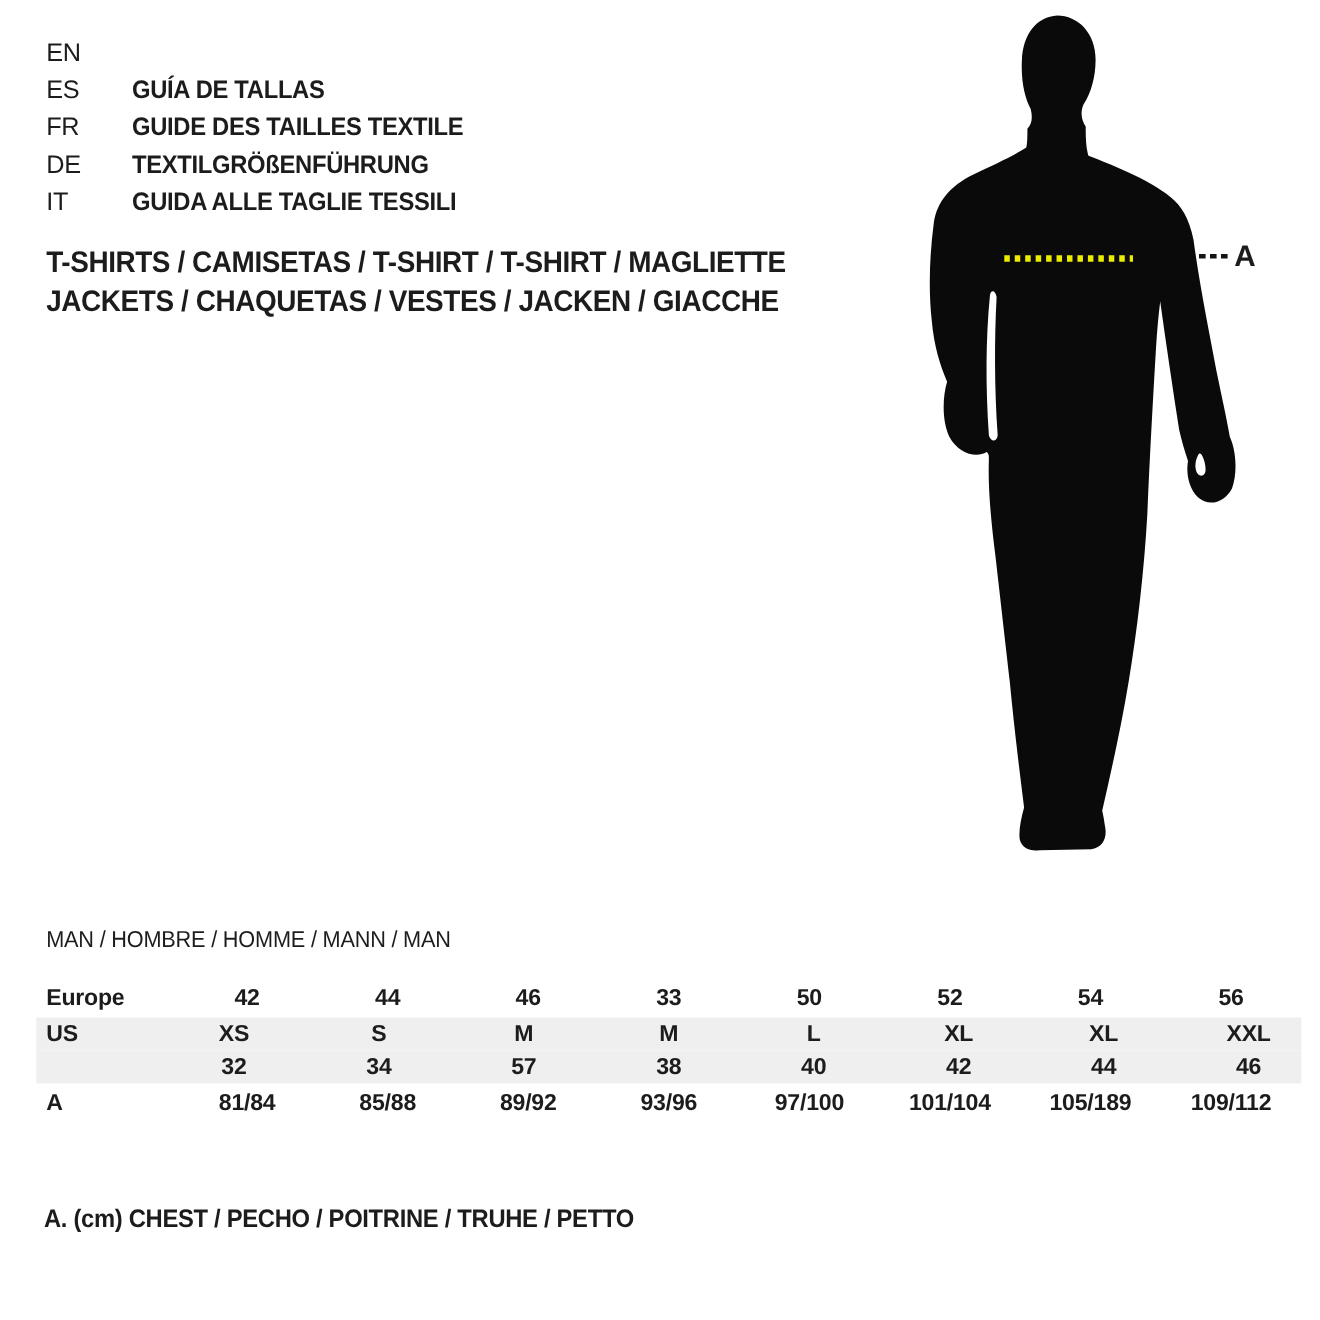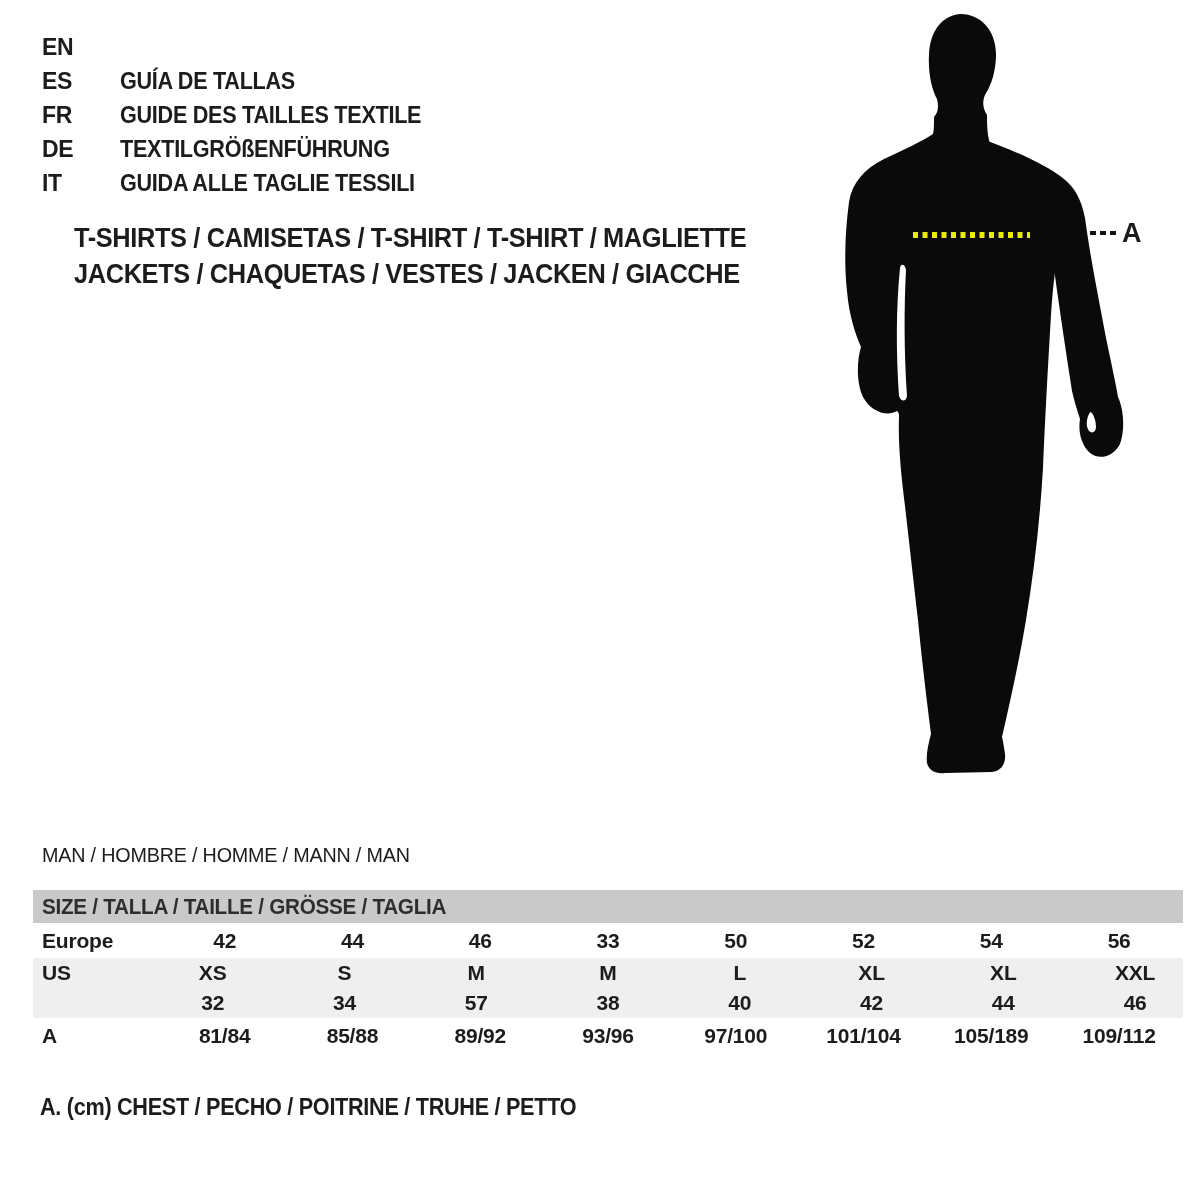--- a/index.html
+++ b/index.html
@@ -16,26 +16,26 @@
     position:relative;
     width:1200px;height:1200px;
     background:#fff;
     overflow:hidden;
     font-family:"Liberation Sans","DejaVu Sans",sans-serif;
     color:var(--text);
   }
   
   .lang-block{position:absolute;left:42px;top:30px;}
   .lrow{display:flex;height:34px;align-items:center;}
-  .lcode{width:78px;font-size:23px;font-weight:700;letter-spacing:-0.3px;}
+  .lcode{width:78px;font-size:23px;font-weight:400;letter-spacing:-0.3px;}
   .ltitle{font-size:23px;font-weight:700;letter-spacing:-0.3px;white-space:nowrap;}
   .condensed{display:inline-block;transform:scaleX(0.94);transform-origin:0 50%;}
   
   .categories{position:absolute;left:42px;top:220px;}
-  .cat-line{height:36px;display:flex;align-items:center;font-size:27px;font-weight:700;letter-spacing:-0.4px;white-space:nowrap;margin-left:32px;}
+  .cat-line{height:36px;display:flex;align-items:center;font-size:27px;font-weight:700;letter-spacing:-0.4px;white-space:nowrap;}
   
   .figure-svg{position:absolute;left:0;top:0;width:1200px;height:1200px;pointer-events:none;}
   .measure-label{position:absolute;left:1122px;top:218px;font-size:27px;font-weight:700;}
   
   .man-title{position:absolute;left:42px;top:843px;font-size:21px;font-weight:400;letter-spacing:-0.2px;white-space:nowrap;}
   
   .size-table{position:absolute;left:33px;top:890px;width:1150px;}
   .thead{height:33px;background:var(--table-header-bg);display:flex;align-items:center;padding-left:9px;
          font-size:22px;font-weight:700;color:var(--header-text);letter-spacing:-0.3px;white-space:nowrap;}
   .trow{display:grid;grid-template-columns:repeat(9,1fr);align-items:center;}
@@ -154,23 +154,20 @@
 
     <line x1="1090" y1="233" x2="1119" y2="233" stroke="#141414" stroke-width="4" stroke-dasharray="6 4"></line>
   </svg>
   <span class="measure-label">A</span>
 
   <div class="man-title">
     <span class="condensed">MAN / HOMBRE / HOMME / MANN / MAN</span>
   </div>
 
   <div class="size-table">
-    <div class="thead">
-      <span class="condensed">SIZE / TALLA / TAILLE / GRÖSSE / TAGLIA</span>
-    </div>
     <div id="table-rows">
   <div class="trow h35">
     <div class="tlabel">Europe</div>
   <div class="tcell">42</div>
           <div class="tcell">44</div>
           <div class="tcell">46</div>
           <div class="tcell">33</div>
           <div class="tcell">50</div>
           <div class="tcell">52</div>
           <div class="tcell">54</div>

